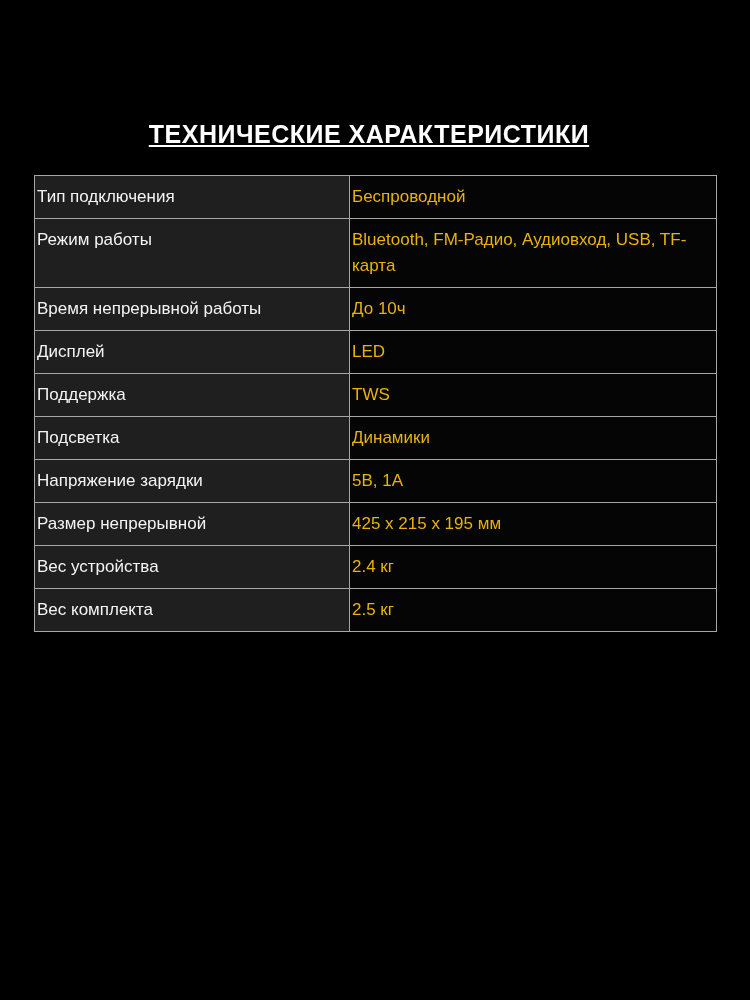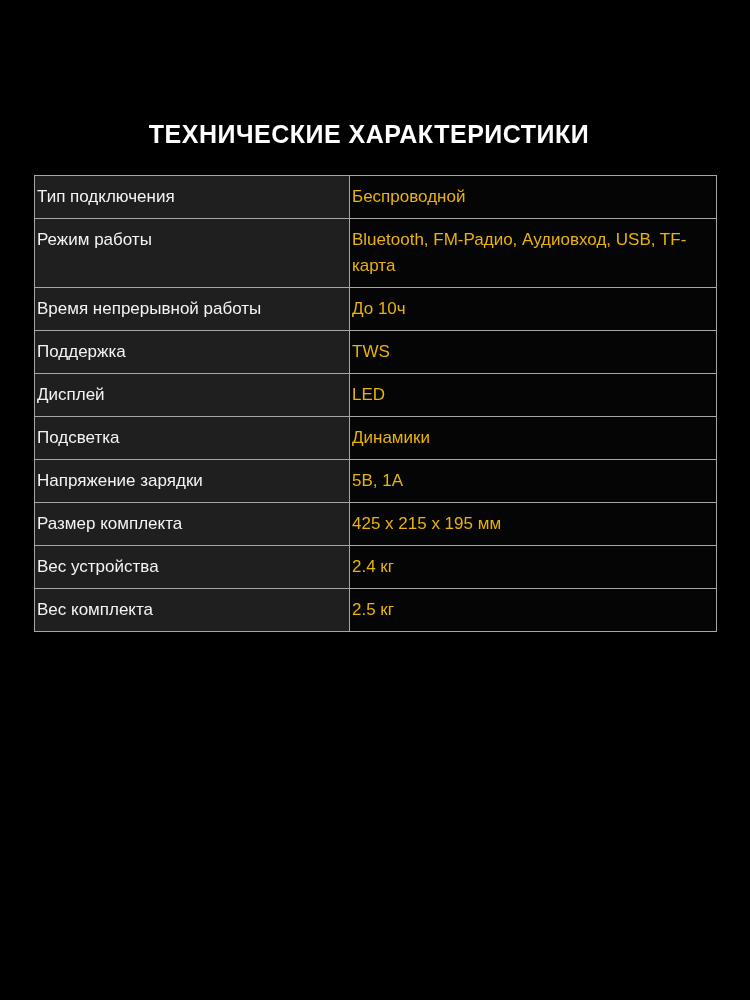--- a/index.html
+++ b/index.html
@@ -19,20 +19,21 @@
   .page-title {
     position: absolute;
     top: 120px;
     left: 0;
     width: 738px;
     text-align: center;
     color: #ffffff;
     font-size: 25px;
     font-weight: bold;
     letter-spacing: 0.5px;
+    text-decoration: underline;
   }
   table.spec-table {
     position: absolute;
     top: 175px;
     left: 34px;
     width: 682px;
     border-collapse: collapse;
     table-layout: fixed;
   }
   table.spec-table td {
@@ -69,37 +70,37 @@
       </tr>
       <tr>
         <td class="spec-label">Режим работы</td>
         <td class="spec-value">Bluetooth, FM-Радио, Аудиовход, USB, TF-карта</td>
       </tr>
       <tr>
         <td class="spec-label">Время непрерывной работы</td>
         <td class="spec-value">До 10ч</td>
       </tr>
       <tr>
+        <td class="spec-label">Дисплей</td>
+        <td class="spec-value">LED</td>
+      </tr>
+      <tr>
         <td class="spec-label">Поддержка</td>
         <td class="spec-value">TWS</td>
-      </tr>
-      <tr>
-        <td class="spec-label">Дисплей</td>
-        <td class="spec-value">LED</td>
       </tr>
       <tr>
         <td class="spec-label">Подсветка</td>
         <td class="spec-value">Динамики</td>
       </tr>
       <tr>
         <td class="spec-label">Напряжение зарядки</td>
         <td class="spec-value">5В, 1А</td>
       </tr>
       <tr>
-        <td class="spec-label">Размер комплекта</td>
+        <td class="spec-label">Размер непрерывной</td>
         <td class="spec-value">425 x 215 x 195 мм</td>
       </tr>
       <tr>
         <td class="spec-label">Вес устройства</td>
         <td class="spec-value">2.4 кг</td>
       </tr>
       <tr>
         <td class="spec-label">Вес комплекта</td>
         <td class="spec-value">2.5 кг</td>
       </tr>

